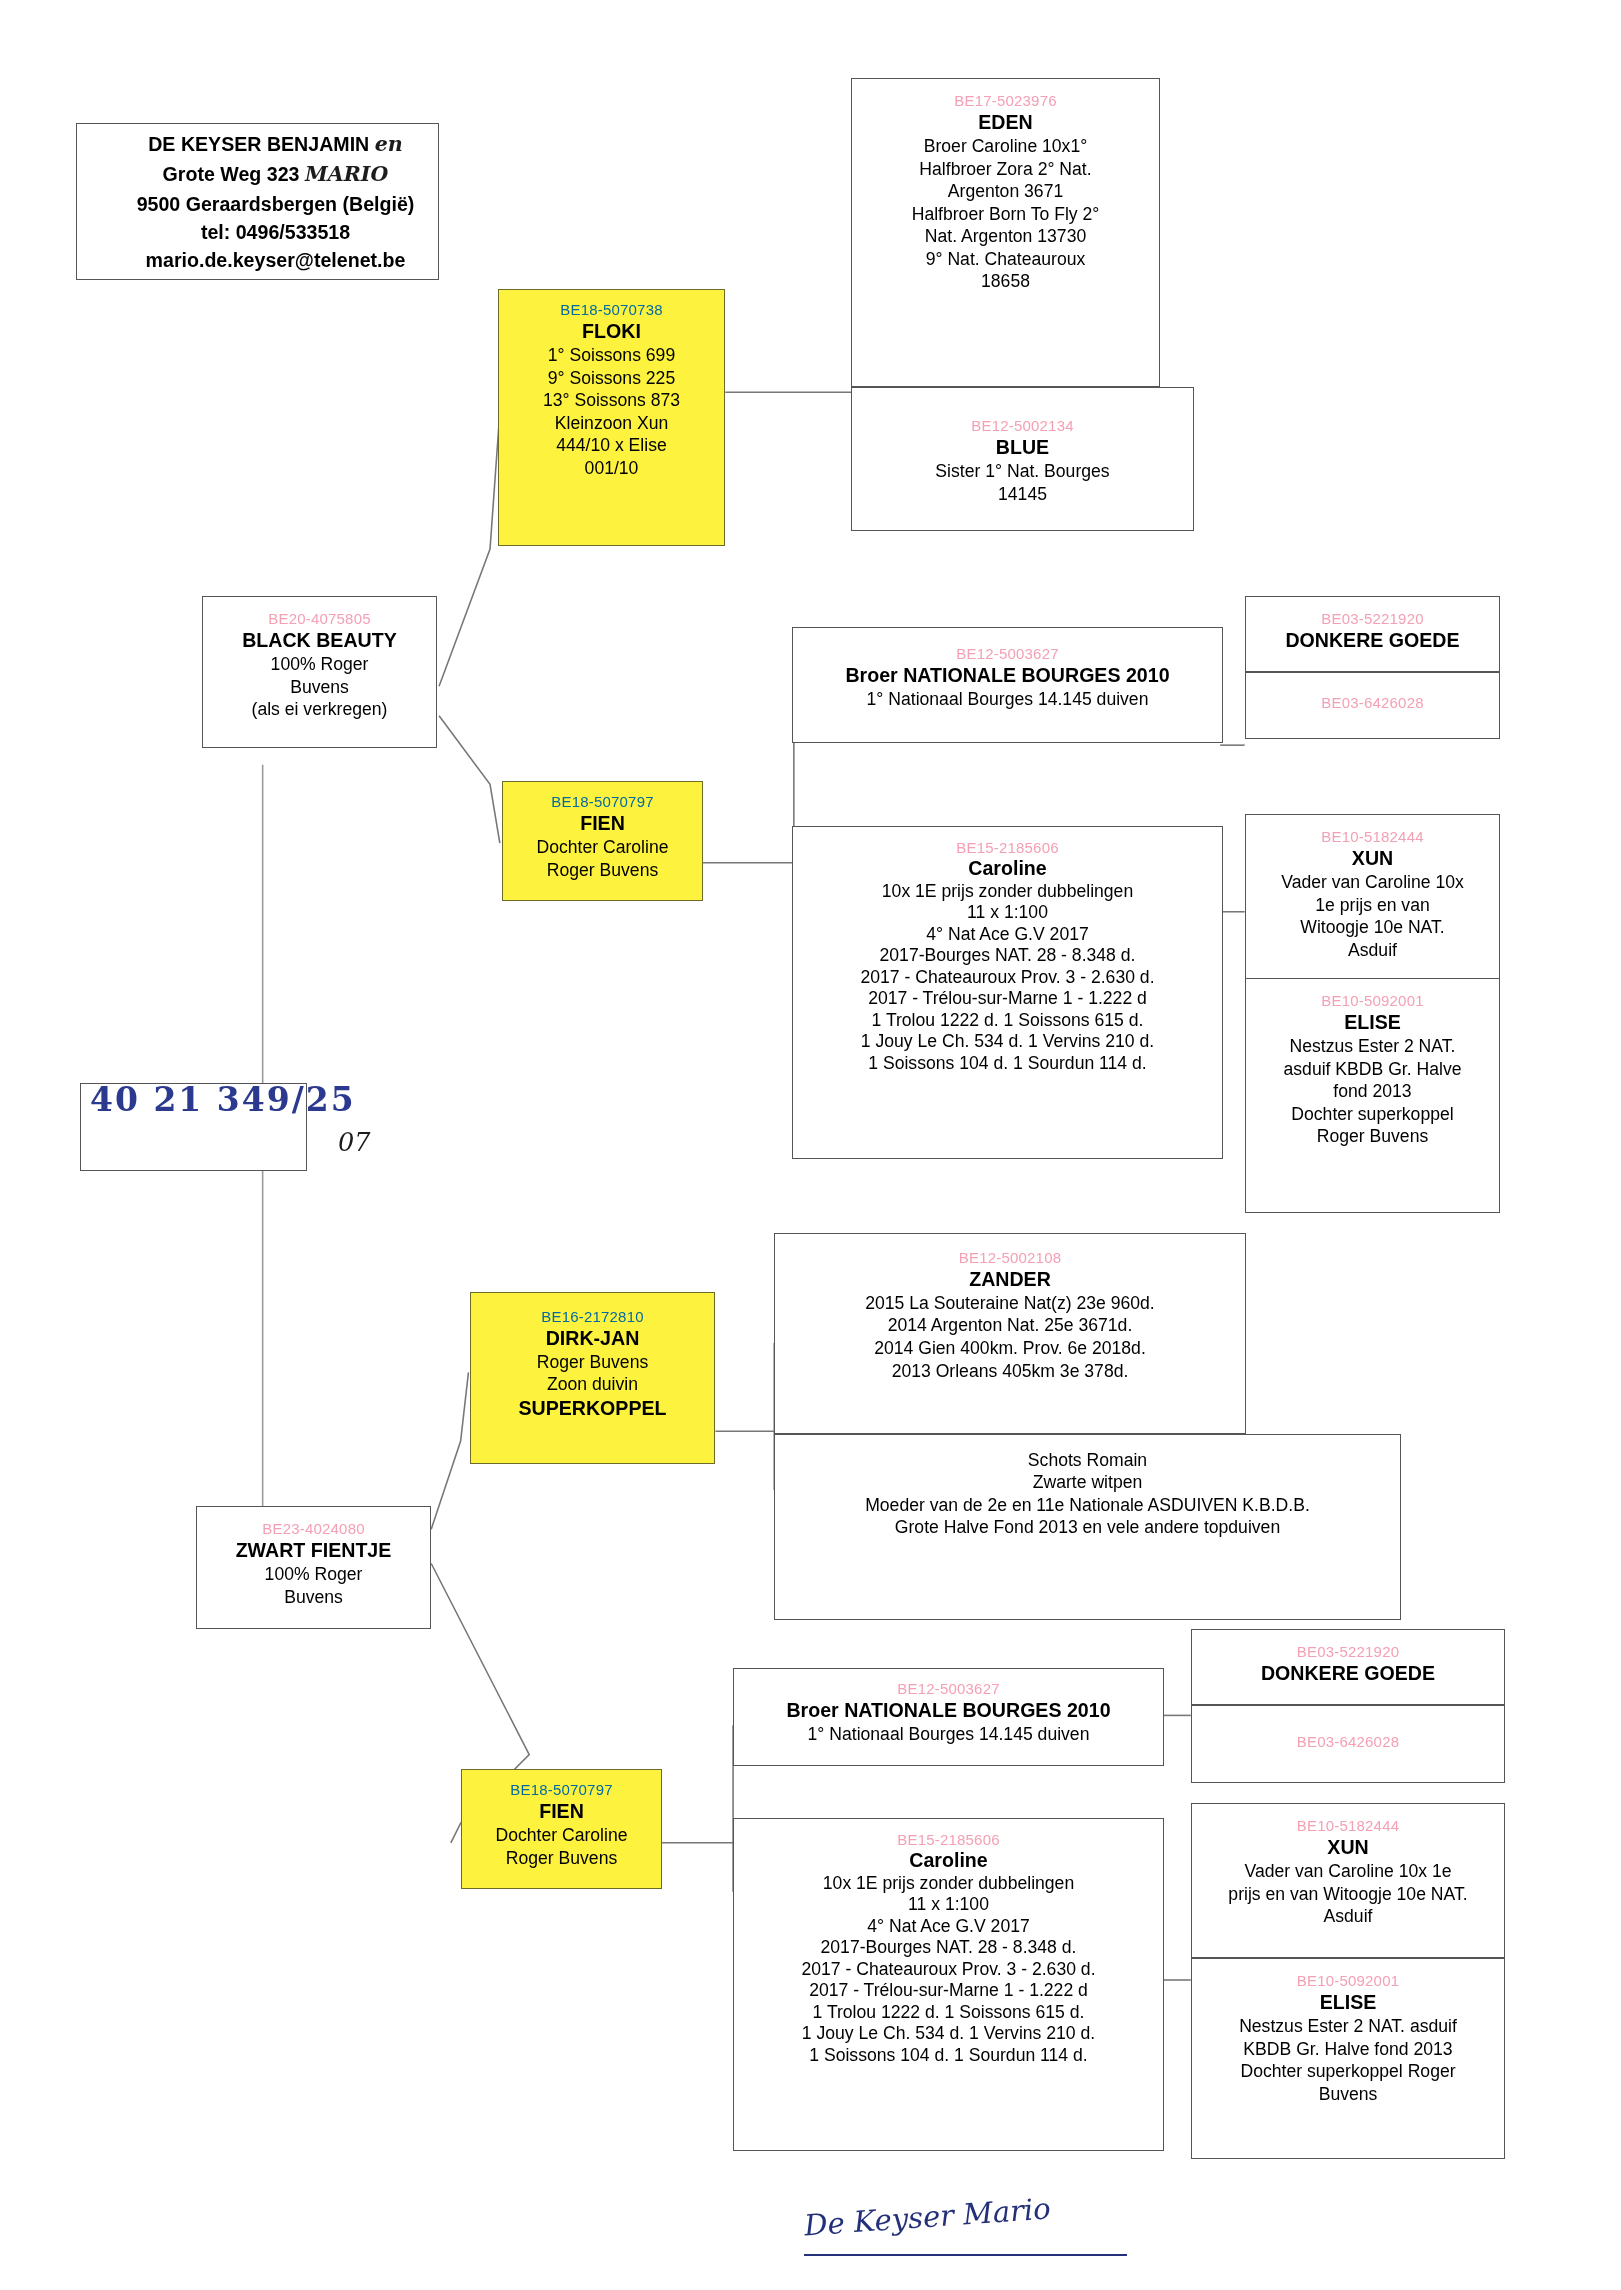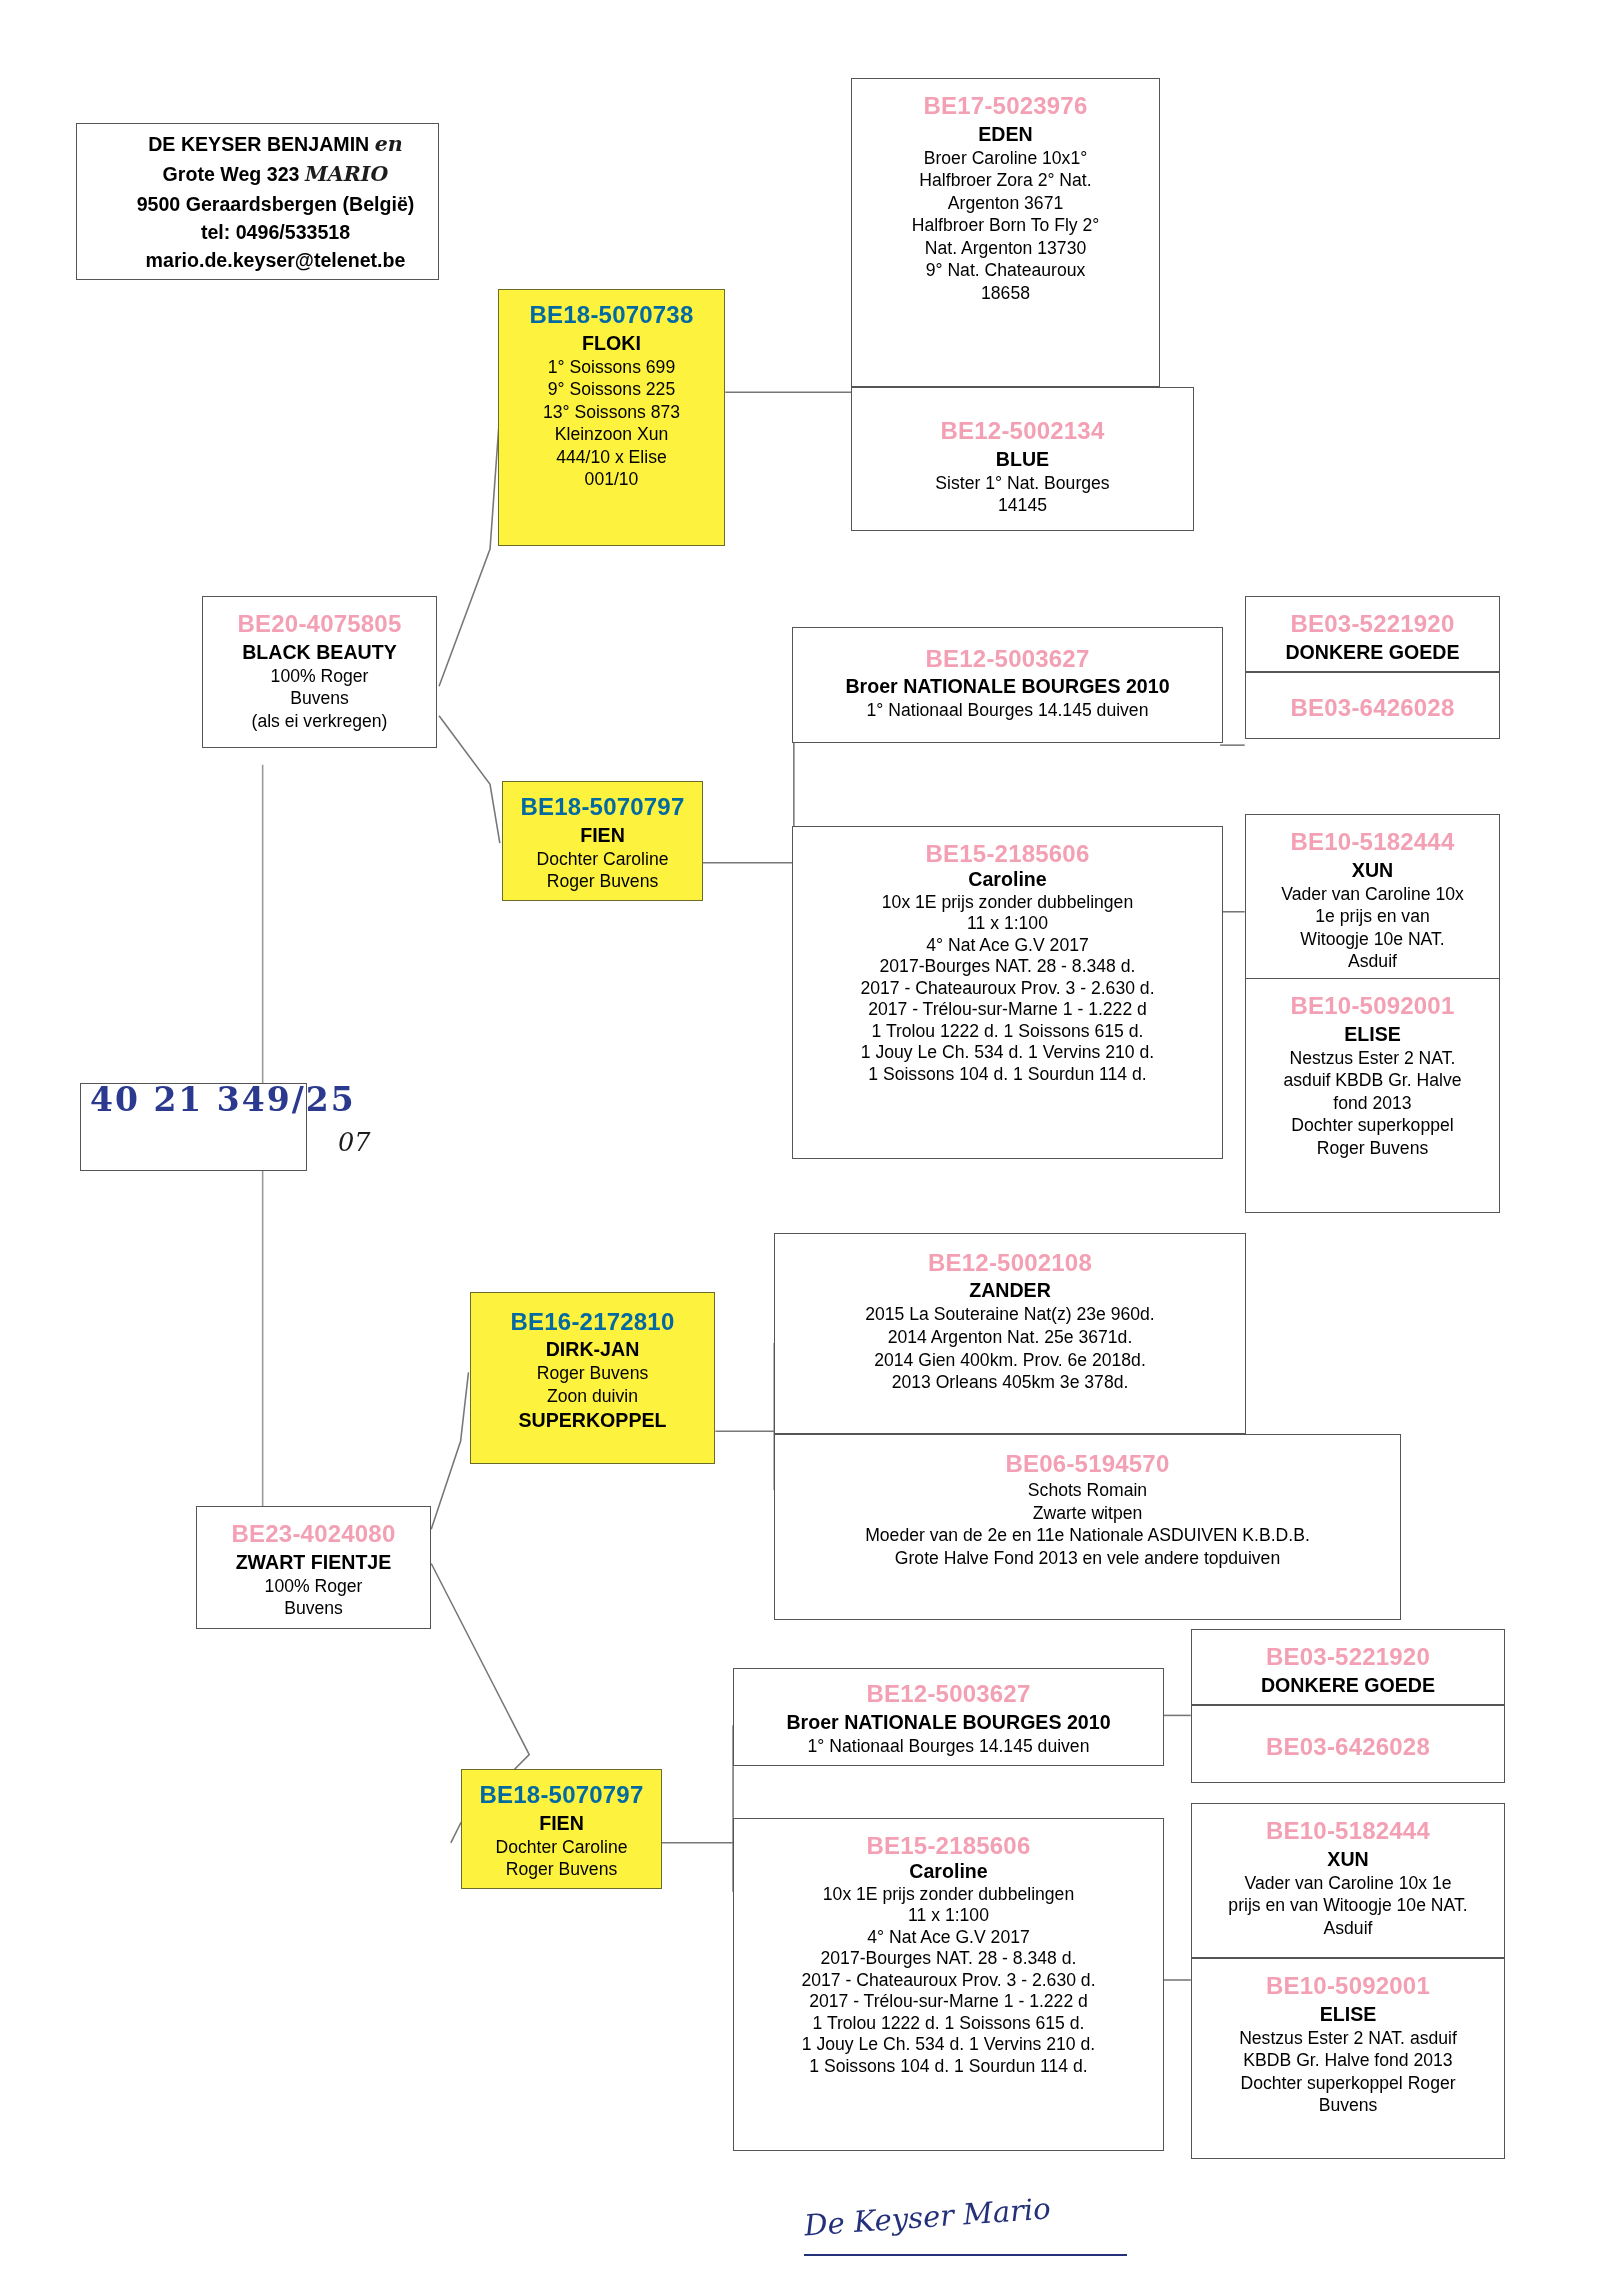--- a/index.html
+++ b/index.html
@@ -14,22 +14,22 @@
   .box{
     position:absolute;
     box-sizing:border-box;
     border:1.5px solid #555;
     background:#fff;
     text-align:center;
     line-height:1.28;
   }
   .box .ring{
     color:#f4a0b4;
-    font-weight:bold;
-    font-size:24px;
+    font-weight:normal;
+    font-size:15px;
     letter-spacing:0.2px;
   }
   .box .nm{
     font-weight:bold;
     font-size:19.6px;
   }
   .box .txt{
     font-size:17.6px;
   }
   .yellow{
@@ -240,21 +240,20 @@
 <div class="box" style="left:774px;top:1233px;width:472px;height:201px;padding-top:13.7px;">
   <div class="ring">BE12-5002108</div>
   <div class="nm">ZANDER</div>
   <div class="txt">2015 La Souteraine Nat(z) 23e 960d.</div>
   <div class="txt">2014 Argenton Nat. 25e 3671d.</div>
   <div class="txt">2014 Gien 400km. Prov. 6e 2018d.</div>
   <div class="txt">2013 Orleans 405km 3e 378d.</div>
 </div>
 
 <div class="box" style="left:774px;top:1434px;width:627px;height:186px;padding-top:13.7px;">
-  <div class="ring">BE06-5194570</div>
   <div class="txt">Schots Romain</div>
   <div class="txt">Zwarte witpen</div>
   <div class="txt">Moeder van de 2e en 11e Nationale ASDUIVEN K.B.D.B.</div>
   <div class="txt">Grote Halve Fond 2013 en vele andere topduiven</div>
 </div>
 
 <div class="box" style="left:196px;top:1506px;width:235px;height:123px;padding-top:11.8px;">
   <div class="ring">BE23-4024080</div>
   <div class="nm">ZWART FIENTJE</div>
   <div class="txt">100% Roger</div>

